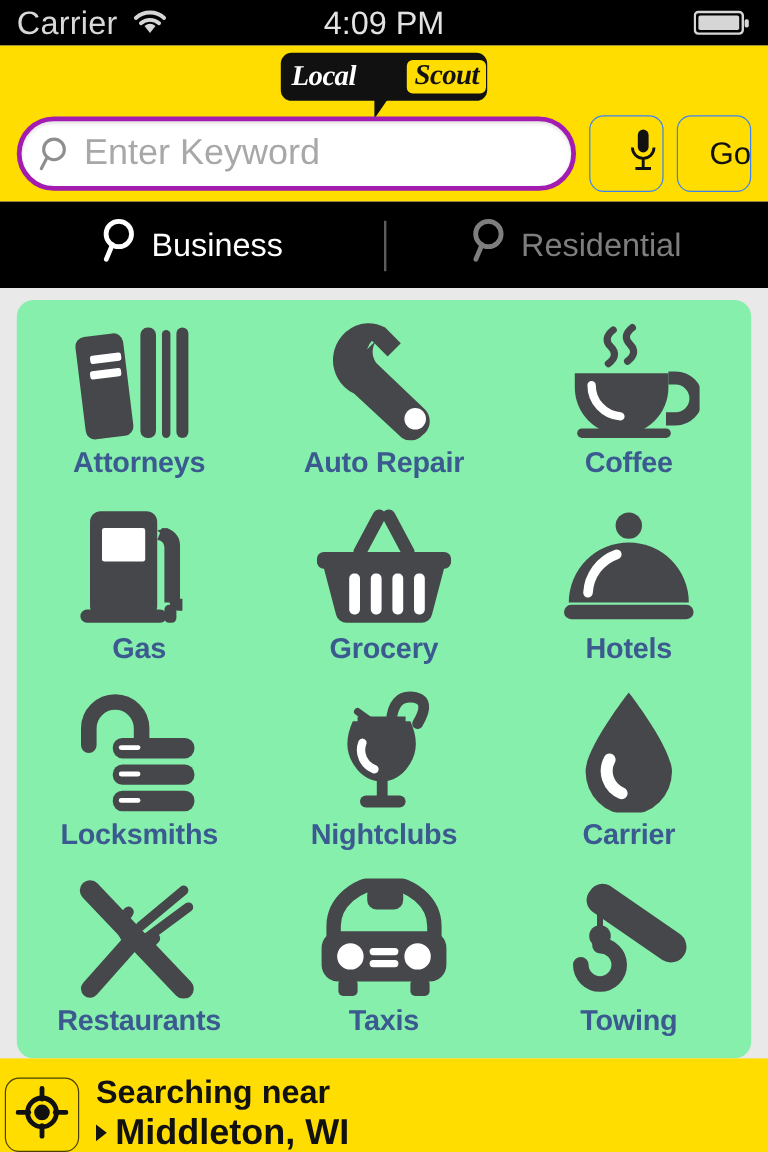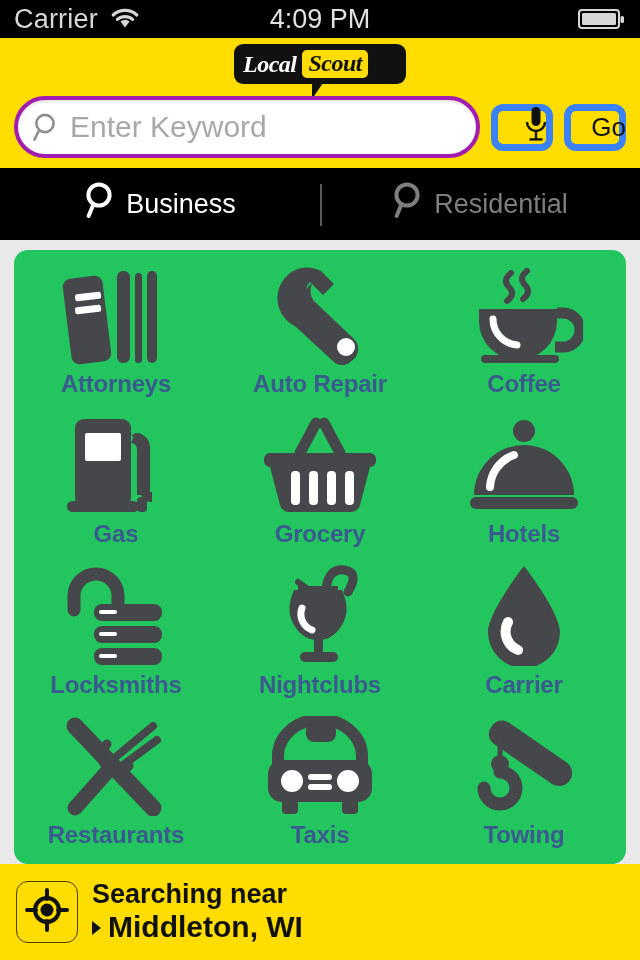--- a/index.html
+++ b/index.html
@@ -85,20 +85,21 @@
   .logo-scout {
     background: #ffdd00;
     color: #111;
     font-size: 24px;
     font-weight: bold;
     font-style: italic;
     letter-spacing: -0.5px;
     border-radius: 5px;
     padding: 0 6px 1px 6px;
     font-family: "Liberation Serif", serif;
+    margin-left: 37px;
   }
   .logo-tail {
     position: absolute;
     left: 78px;
     top: 39px;
     width: 0; height: 0;
     border-left: 11px solid #111;
     border-right: 11px solid transparent;
     border-bottom: 16px solid transparent;
   }
@@ -126,22 +127,22 @@
     flex: 1;
     border: none;
     outline: none;
     font-size: 30px;
     color: #555;
     background: transparent;
     font-family: "Liberation Sans", sans-serif;
   }
   .searchbox input::placeholder { color: #a8a8a8; }
   .mic-btn, .go-btn {
-    height: 47px;
-    border: 7px solid #3b82f6;
+    height: 64px;
+    border: 1px solid #3b82f6;
     border-radius: 12px;
     background: #ffdd00;
     display: flex;
     align-items: center;
     justify-content: center;
     cursor: pointer;
     padding-left: 27px;
   }
   .mic-btn { width: 62px; }
   .go-btn { width: 62px; font-size: 26px; color: #111; }
@@ -176,21 +177,21 @@
     background: #5c5c5c;
   }
 
   
   .content {
     flex: 1;
     padding: 10px 14px 0 14px;
     overflow: hidden;
   }
   .card {
-    background: #22c55e;
+    background: #86efac;
     border-radius: 14px;
     height: 100%;
     display: grid;
     grid-template-columns: repeat(3, 1fr);
     grid-template-rows: repeat(4, 1fr);
     padding: 4px 0 8px 0;
   }
   .cell {
     display: flex;
     flex-direction: column;
@@ -208,25 +209,25 @@
     margin-top: 5px;
     font-size: 24px;
     font-weight: bold;
     color: #3b5a8f;
     letter-spacing: -0.2px;
   }
 
   
   .footer {
     background: #ffdd00;
-    height: 96px;
+    height: 78px;
     flex: none;
     display: flex;
-    align-items: center;
-    padding: 0 16px;
+    align-items: flex-end;
+    padding: 0 4px;
     gap: 14px;
   }
   .loc-btn {
     width: 62px; height: 62px;
     border: 1px solid #4a4000;
     border-radius: 12px;
     background: #ffdd00;
     display: flex;
     align-items: center;
     justify-content: center;

